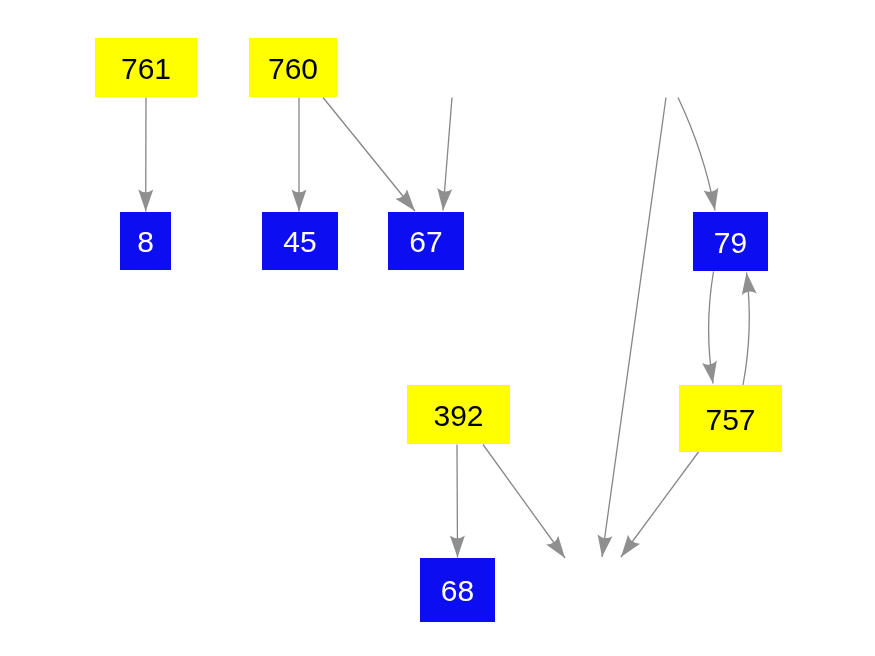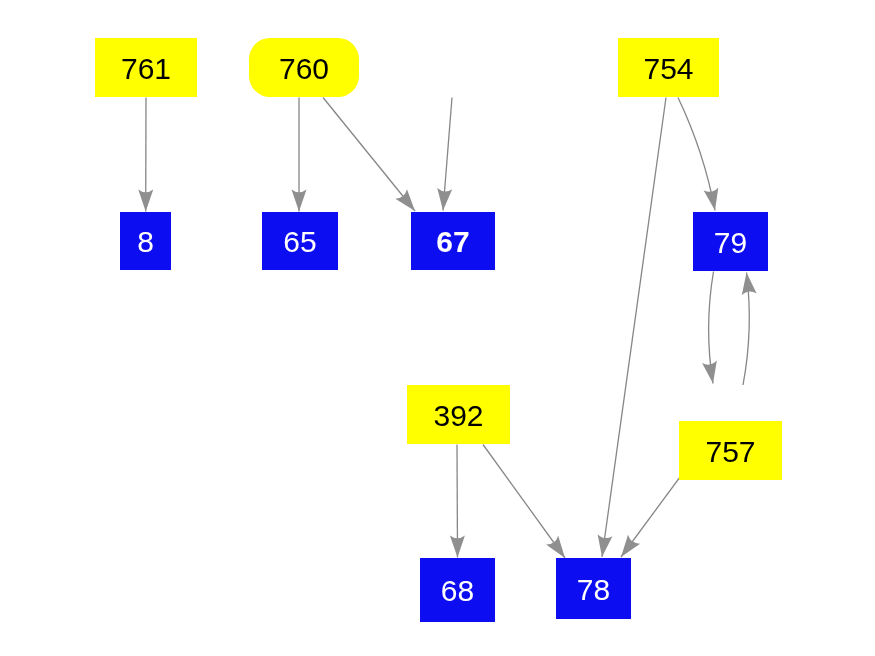--- a/index.html
+++ b/index.html
@@ -62,27 +62,25 @@
       <path d="M666,97.5 L602,557" marker-end="url(#arrow)"></path>
       <path d="M713.5,271.5 Q704,328 713,383.5" marker-end="url(#arrow)"></path>
       <path d="M743,385 Q753.5,329 746.5,272.5" marker-end="url(#arrow)"></path>
       <path d="M457,444.5 L457.5,557.5" marker-end="url(#arrow)"></path>
       <path d="M483,444.5 L565,558" marker-end="url(#arrow)"></path>
       <path d="M704,444.5 L621,557" marker-end="url(#arrow)"></path>
     </g>
   </svg>
 
   <div class="node node-yellow" style="left:95px;  top:38px;  width:102px; height:59px;">761</div>
-  <div class="node node-yellow" style="left:249px; top:38px;  width:110px; height:59px;border-radius:21px;">760</div>
-  <div class="node node-yellow" style="left:618px; top:38px;  width:101px; height:59px;">754</div>
+  <div class="node node-yellow" style="left:249px; top:38px;  width:88px; height:59px;">760</div>
 
   <div class="node node-blue" style="left:120px; top:212px; width:51px;  height:58px;">8</div>
-  <div class="node node-blue" style="left:262px; top:212px; width:76px;  height:58px;">65</div>
-  <div class="node node-blue" style="left:411px; top:212px; width:84px;  height:58px;font-weight:bold;">67</div>
+  <div class="node node-blue" style="left:262px; top:212px; width:76px;  height:58px;">45</div>
+  <div class="node node-blue" style="left:388px; top:212px; width:76px;  height:58px;">67</div>
   <div class="node node-blue" style="left:693px; top:212px; width:75px;  height:59px;">79</div>
 
   <div class="node node-yellow" style="left:407px; top:385px; width:103px; height:59px;">392</div>
-  <div class="node node-yellow" style="left:679px; top:385px; width:103px; height:59px;margin-top:36px;">757</div>
+  <div class="node node-yellow" style="left:679px; top:385px; width:103px; height:67px;">757</div>
 
   <div class="node node-blue" style="left:420px; top:558px; width:75px;  height:64px;">68</div>
-  <div class="node node-blue" style="left:556px; top:558px; width:75px;  height:61px;">78</div>
 
 </div>
 
 </body></html>

